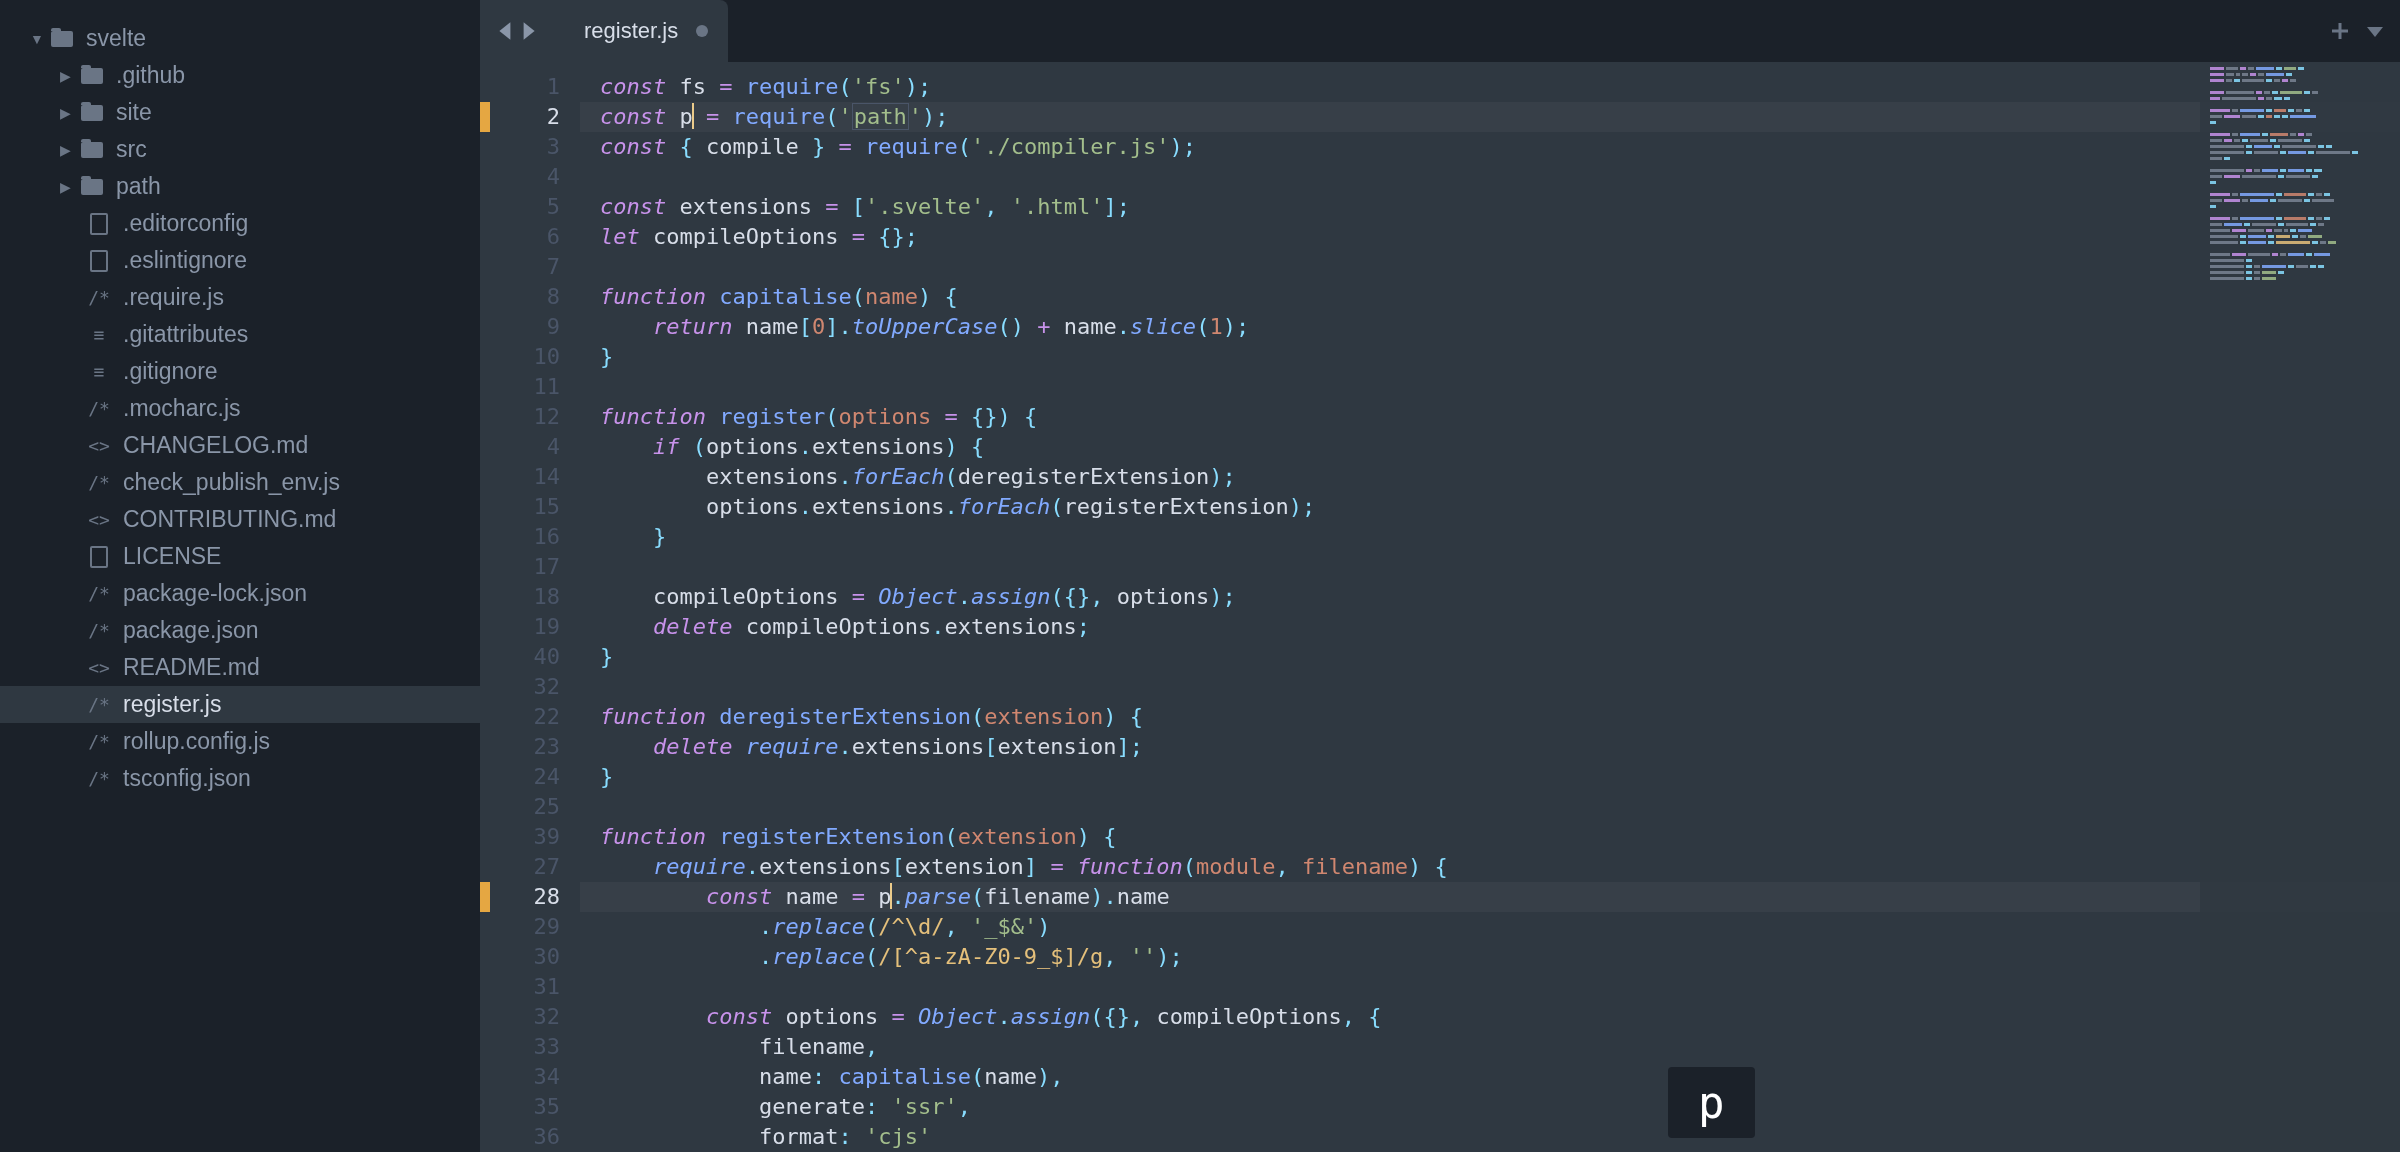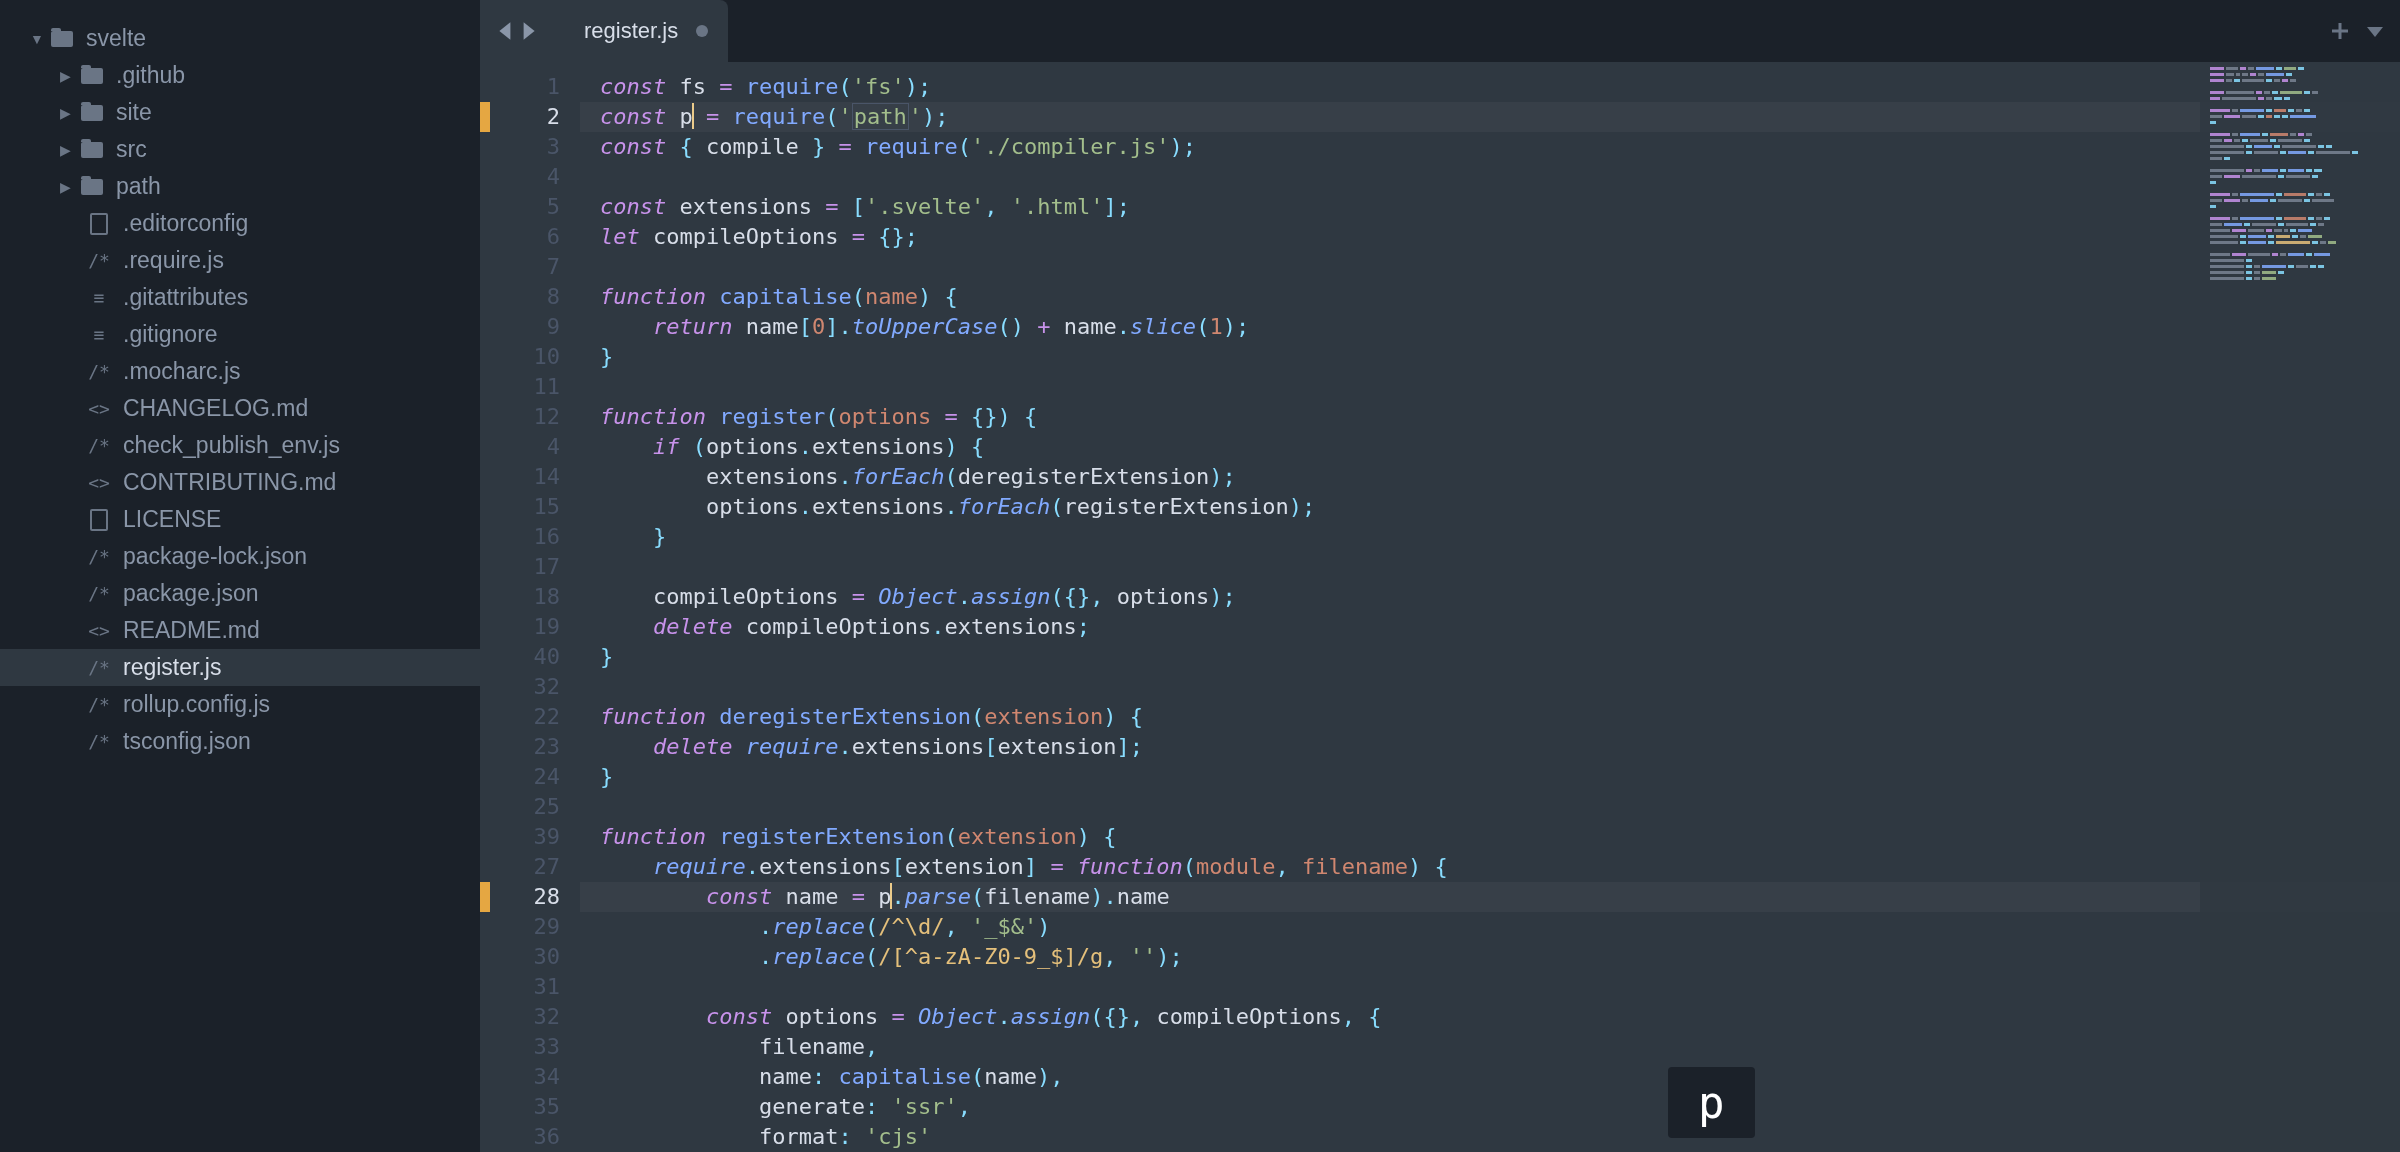--- a/index.html
+++ b/index.html
@@ -281,20 +281,26 @@
           </span>
     <span>path</span>
         </li>
       </div>
     <div id="files-mount">
         <li class="tree-item level-2">
           <span class="tree-icon">
             <span class="file-icon-box"></span>
           </span>
     <span>.editorconfig</span>
+        </li>
+        <li class="tree-item level-2">
+          <span class="tree-icon">
+            <span class="file-icon-box"></span>
+          </span>
+    <span>.eslintignore</span>
         </li>
         <li class="tree-item level-2">
           <span class="tree-icon">
             <span class="file-code">/*</span>
           </span>
     <span>.require.js</span>
         </li>
         <li class="tree-item level-2">
           <span class="tree-icon">
             <span class="file-code">≡</span>

